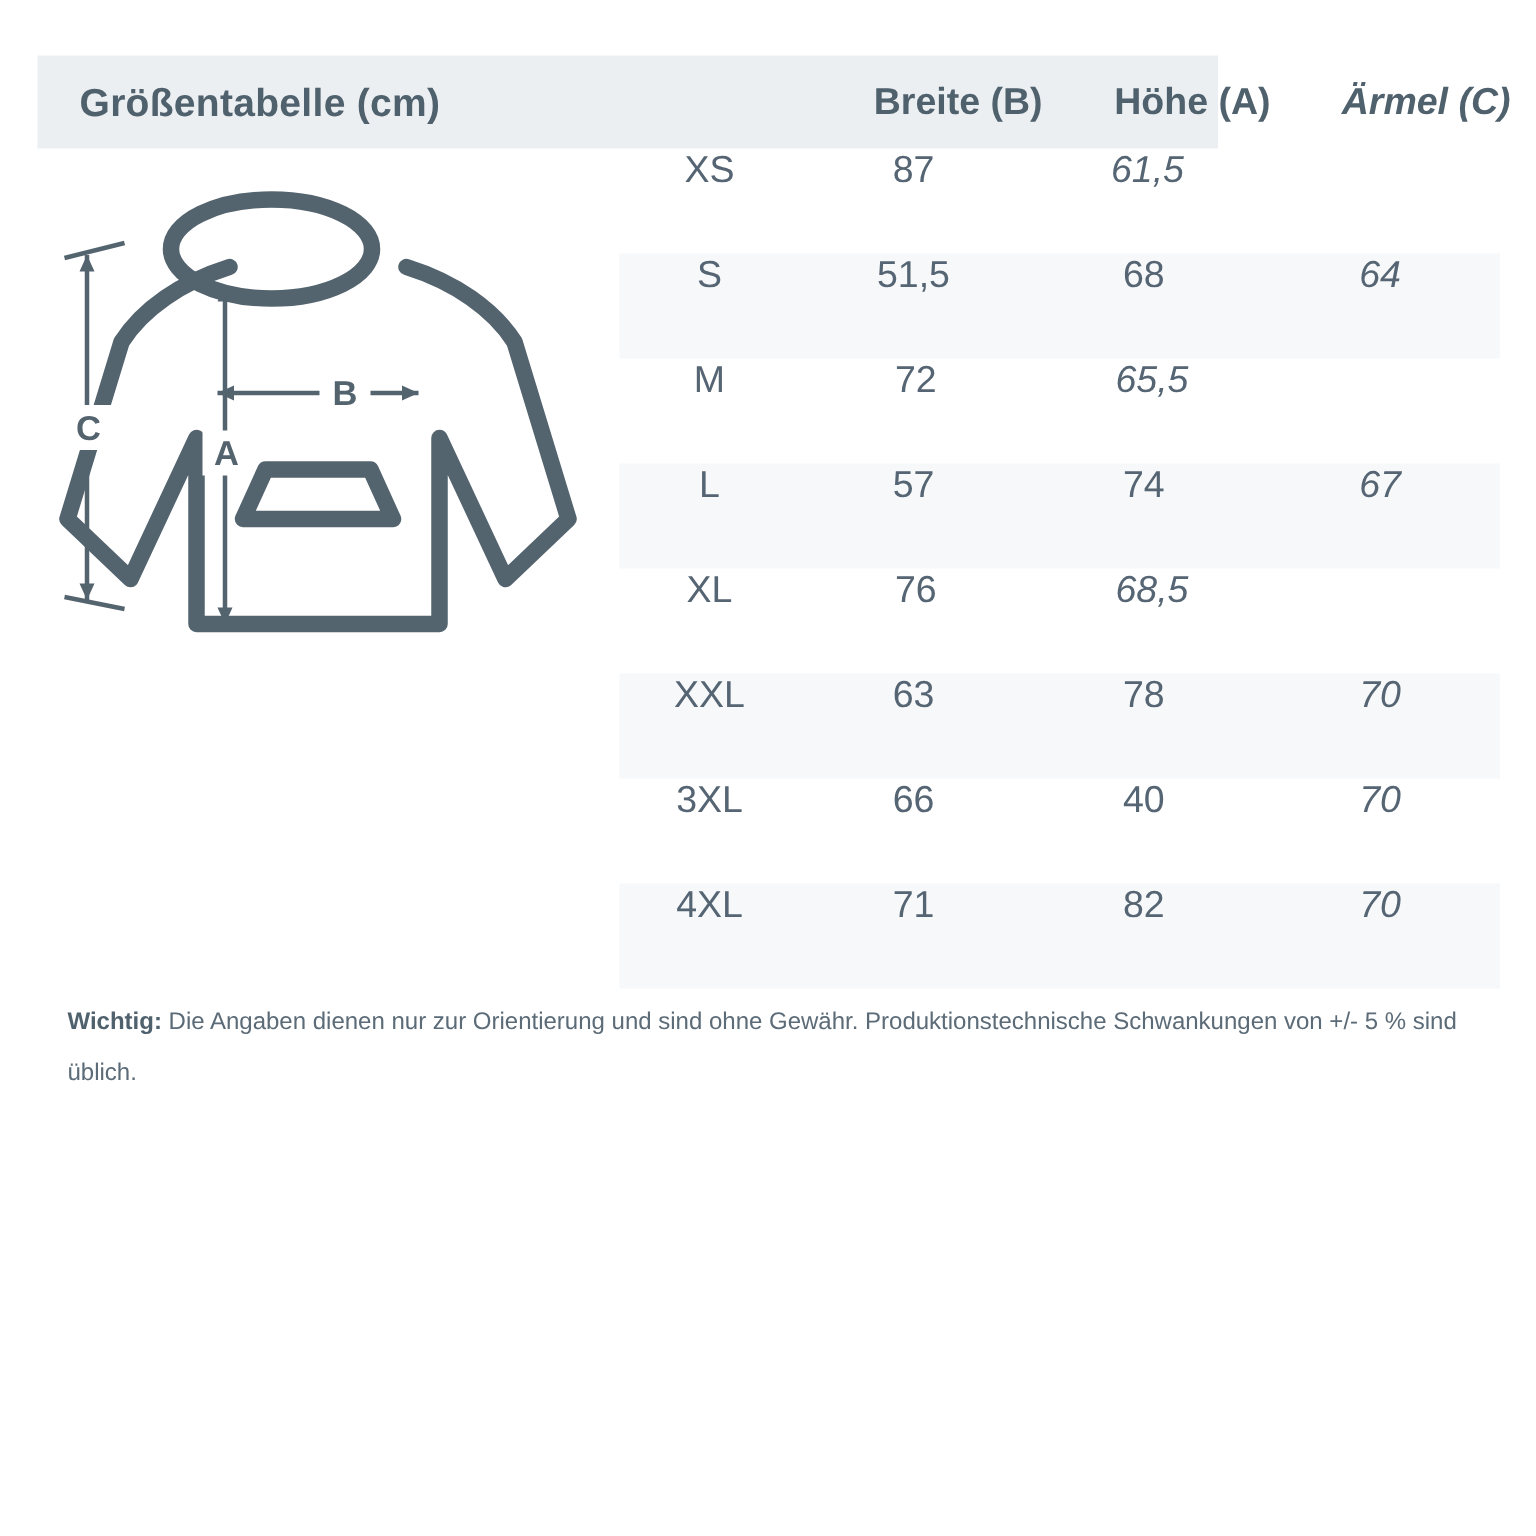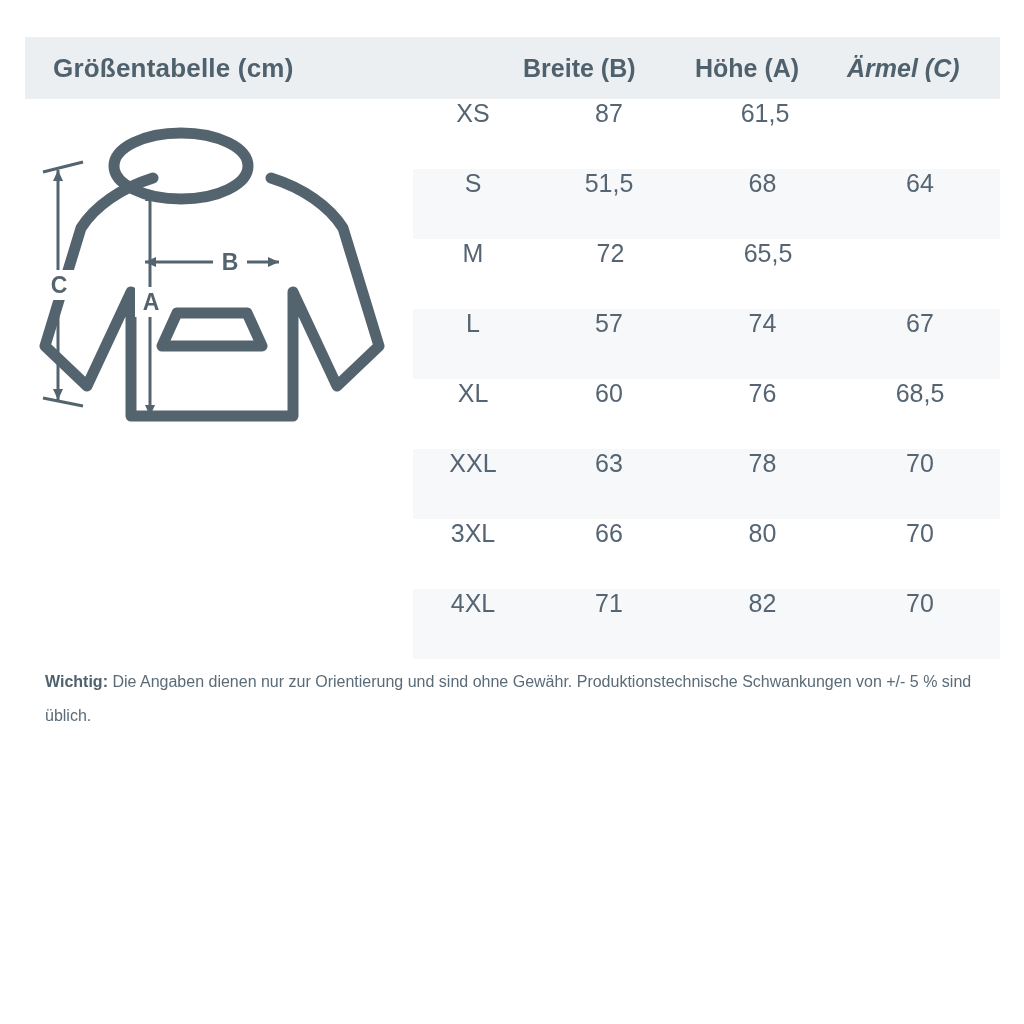--- a/index.html
+++ b/index.html
@@ -20,21 +20,21 @@
     width: 1024px;
     height: 1024px;
     box-sizing: border-box;
   }
 
   
   .header-row {
     position: absolute;
     left: 25px;
     top: 37px;
-    width: 975px;
+    width: 787px;
     height: 62px;
     background: #eceff1;
     display: flex;
     align-items: center;
     box-sizing: border-box;
   }
   .header-title {
     font-size: 26px;
     font-weight: bold;
     color: #50616e;
@@ -47,21 +47,21 @@
     display: flex;
     align-items: center;
     justify-content: flex-end;
     padding-right: 22px;
     gap: 0px;
   }
   .header-col {
     font-size: 25px;
     font-weight: bold;
     color: #50616e;
-    text-align: left;
+    text-align: right;
   }
   .hc-w { width: 172px; }
   .hc-h { width: 152px; }
   .hc-s { width: 160px; font-style: italic; }
 
   
   .table {
     position: absolute;
     left: 413px;
     top: 99px;
@@ -77,21 +77,21 @@
     background: #f6f8f9;
   }
   .cell {
     font-size: 25px;
     color: #566573;
     text-align: center;
   }
   .c-size { width: 120px; }
   .c-w { width: 152px; }
   .c-h { width: 155px; }
-  .c-s { width: 160px; }
+  .c-s { width: 160px; font-style: italic; }
 
   
   .illustration {
     position: absolute;
     left: 25px;
     top: 110px;
     width: 390px;
     height: 360px;
   }
 
@@ -187,36 +187,35 @@
 
     <div class="row alt">
       <div class="cell c-size">L</div>
       <div class="cell c-w">57</div>
       <div class="cell c-h">74</div>
       <div class="cell c-s">67</div>
     </div>
 
     <div class="row">
       <div class="cell c-size">XL</div>
-      <div class="cell c-w">60</div>
       <div class="cell c-h">76</div>
       <div class="cell c-s">68,5</div>
     </div>
 
     <div class="row alt">
       <div class="cell c-size">XXL</div>
       <div class="cell c-w">63</div>
       <div class="cell c-h">78</div>
       <div class="cell c-s">70</div>
     </div>
 
     <div class="row">
       <div class="cell c-size">3XL</div>
       <div class="cell c-w">66</div>
-      <div class="cell c-h">80</div>
+      <div class="cell c-h">40</div>
       <div class="cell c-s">70</div>
     </div>
 
     <div class="row alt">
       <div class="cell c-size">4XL</div>
       <div class="cell c-w">71</div>
       <div class="cell c-h">82</div>
       <div class="cell c-s">70</div>
     </div>
 

